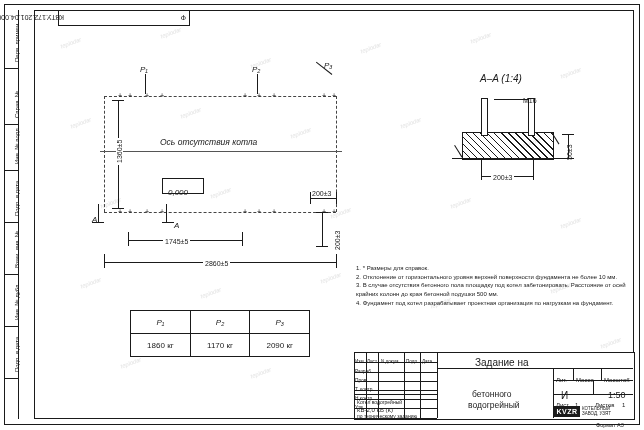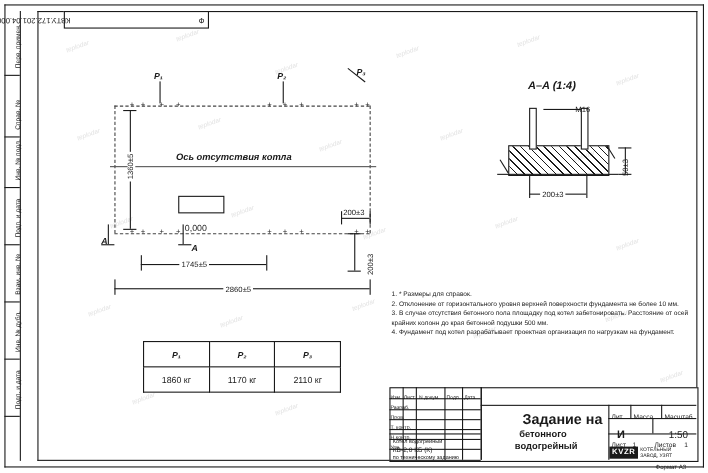--- a/index.html
+++ b/index.html
@@ -4,21 +4,21 @@
 <style>
   html,body{margin:0;padding:0;background:#ffffff;}
   body{width:644px;height:430px;overflow:hidden;font-family:"Liberation Sans", sans-serif;color:#1a1a1a;}
   #sheet{position:relative;width:644px;height:430px;background:#fff;}
 
   .ln{position:absolute;background:#1a1a1a;}
   .hln{height:1px;}
   .vln{width:1px;}
 
   .txt{position:absolute;white-space:nowrap;font-size:7px;line-height:1;}
-  .bold{font-weight:bold;}
+  .bold{font-weight:normal;}
   .ital{font-style:italic;}
   .rot{transform-origin:0 0;transform:rotate(-90deg);}
 
   .box{position:absolute;border:1px solid #1a1a1a;background:#fff;}
 
   .wm{position:absolute;color:#e3e3e3;font-size:6px;transform:rotate(-20deg);white-space:nowrap;pointer-events:none;font-style:italic;}
 
   .dash{position:absolute;border-top:1px dashed #444;height:0;}
   .dashv{position:absolute;border-left:1px dashed #444;width:0;}
 
@@ -137,21 +137,21 @@
   <div class="ln vln" style="left:145px;top:74px;height:20px;"></div>
   <div class="txt bold ital" style="left:252px;top:66px;font-size:8px;">P₂</div>
   <div class="ln vln" style="left:257px;top:74px;height:20px;"></div>
   <div class="txt bold ital" style="left:324px;top:62px;font-size:8px;">P₃</div>
   <div class="ln" style="left:312px;top:74px;width:20px;height:1px;transform:rotate(38deg);transform-origin:100% 50%;"></div>
 
   <div class="ln hln" style="left:100px;top:151px;width:242px;background:#555;"></div>
   <div class="txt bold ital" style="left:158px;top:138px;font-size:8.5px;background:#fff;padding:0 2px;">Ось отсутствия котла</div>
 
   <div class="box" style="left:162px;top:178px;width:40px;height:14px;"></div>
-  <div class="txt" style="left:168px;top:204px;font-size:8px;">0,000</div>
+  <div class="txt" style="left:168px;top:189px;font-size:8px;font-style:italic;">0,000</div>
 
   <div class="ln vln" style="left:98px;top:204px;height:18px;"></div>
   <div class="ln hln" style="left:92px;top:222px;width:12px;"></div>
   <div class="txt bold ital" style="left:92px;top:216px;font-size:8px;">A</div>
 
   <div class="ln vln" style="left:166px;top:204px;height:18px;"></div>
   <div class="ln hln" style="left:162px;top:222px;width:12px;"></div>
   <div class="txt bold ital" style="left:174px;top:222px;font-size:8px;">A</div>
 
   <div class="dimline" style="left:128px;top:240px;width:114px;"></div>
@@ -204,21 +204,21 @@
   <table class="tbl" style="left:130px;top:310px;width:180px;">
     <tbody>
         <tr>
       <td style="width:60px;height:22px;" class="ital bold">P₁</td>
       <td style="width:60px;" class="ital bold">P₂</td>
       <td style="width:60px;" class="ital bold">P₃</td>
     </tr>
     <tr>
       <td style="height:22px;">1860 кг</td>
       <td>1170 кг</td>
-      <td>2110 кг</td>
+      <td>2090 кг</td>
     </tr>
   </tbody>
     </table>
 
   <div class="notes" style="left:356px;top:264px;">
     <div>1. * Размеры для справок.</div>
     <div>2. Отклонение от горизонтального уровня верхней поверхности фундамента не более 10 мм.</div>
     <div>3. В случае отсутствия бетонного пола площадку под котел забетонировать. Расстояние от осей крайних колонн до края бетонной подушки 500 мм.</div>
     <div>4. Фундамент под котел разрабатывает проектная организация по нагрузкам на фундамент.</div>
   </div>
@@ -265,21 +265,21 @@
   <div class="txt" style="left:604px;top:377px;font-size:6px;">Масштаб</div>
 
   <div class="txt bold" style="left:561px;top:391px;font-size:10px;">И</div>
   <div class="txt" style="left:608px;top:391px;font-size:9px;">1:50</div>
 
   <div class="txt" style="left:556px;top:402px;font-size:6px;">Лист</div>
   <div class="txt" style="left:575px;top:402px;font-size:6px;">1</div>
   <div class="txt" style="left:595px;top:402px;font-size:6px;">Листов</div>
   <div class="txt" style="left:622px;top:402px;font-size:6px;">1</div>
 
-  <div class="txt bold" style="left:475px;top:374px;font-size:13px;">Задание на</div>
+  <div class="txt bold" style="left:475px;top:358px;font-size:10px;">Задание на</div>
   <div class="txt bold" style="left:472px;top:390px;font-size:8.5px;">бетонного</div>
   <div class="txt bold" style="left:468px;top:401px;font-size:8.5px;">водогрейный</div>
 
   <div class="ln hln" style="left:354px;top:394px;width:83px;"></div>
   <div class="txt" style="left:357px;top:400px;font-size:5px;">Котел водогрейный</div>
   <div class="txt" style="left:357px;top:407px;font-size:6px;">КВ-2,0  КБ (К)</div>
   <div class="txt" style="left:357px;top:414px;font-size:5px;">по техническому заданию</div>
 
   <div class="logo" style="left:554px;top:406px;">
     <div class="mark">KVZR</div>

